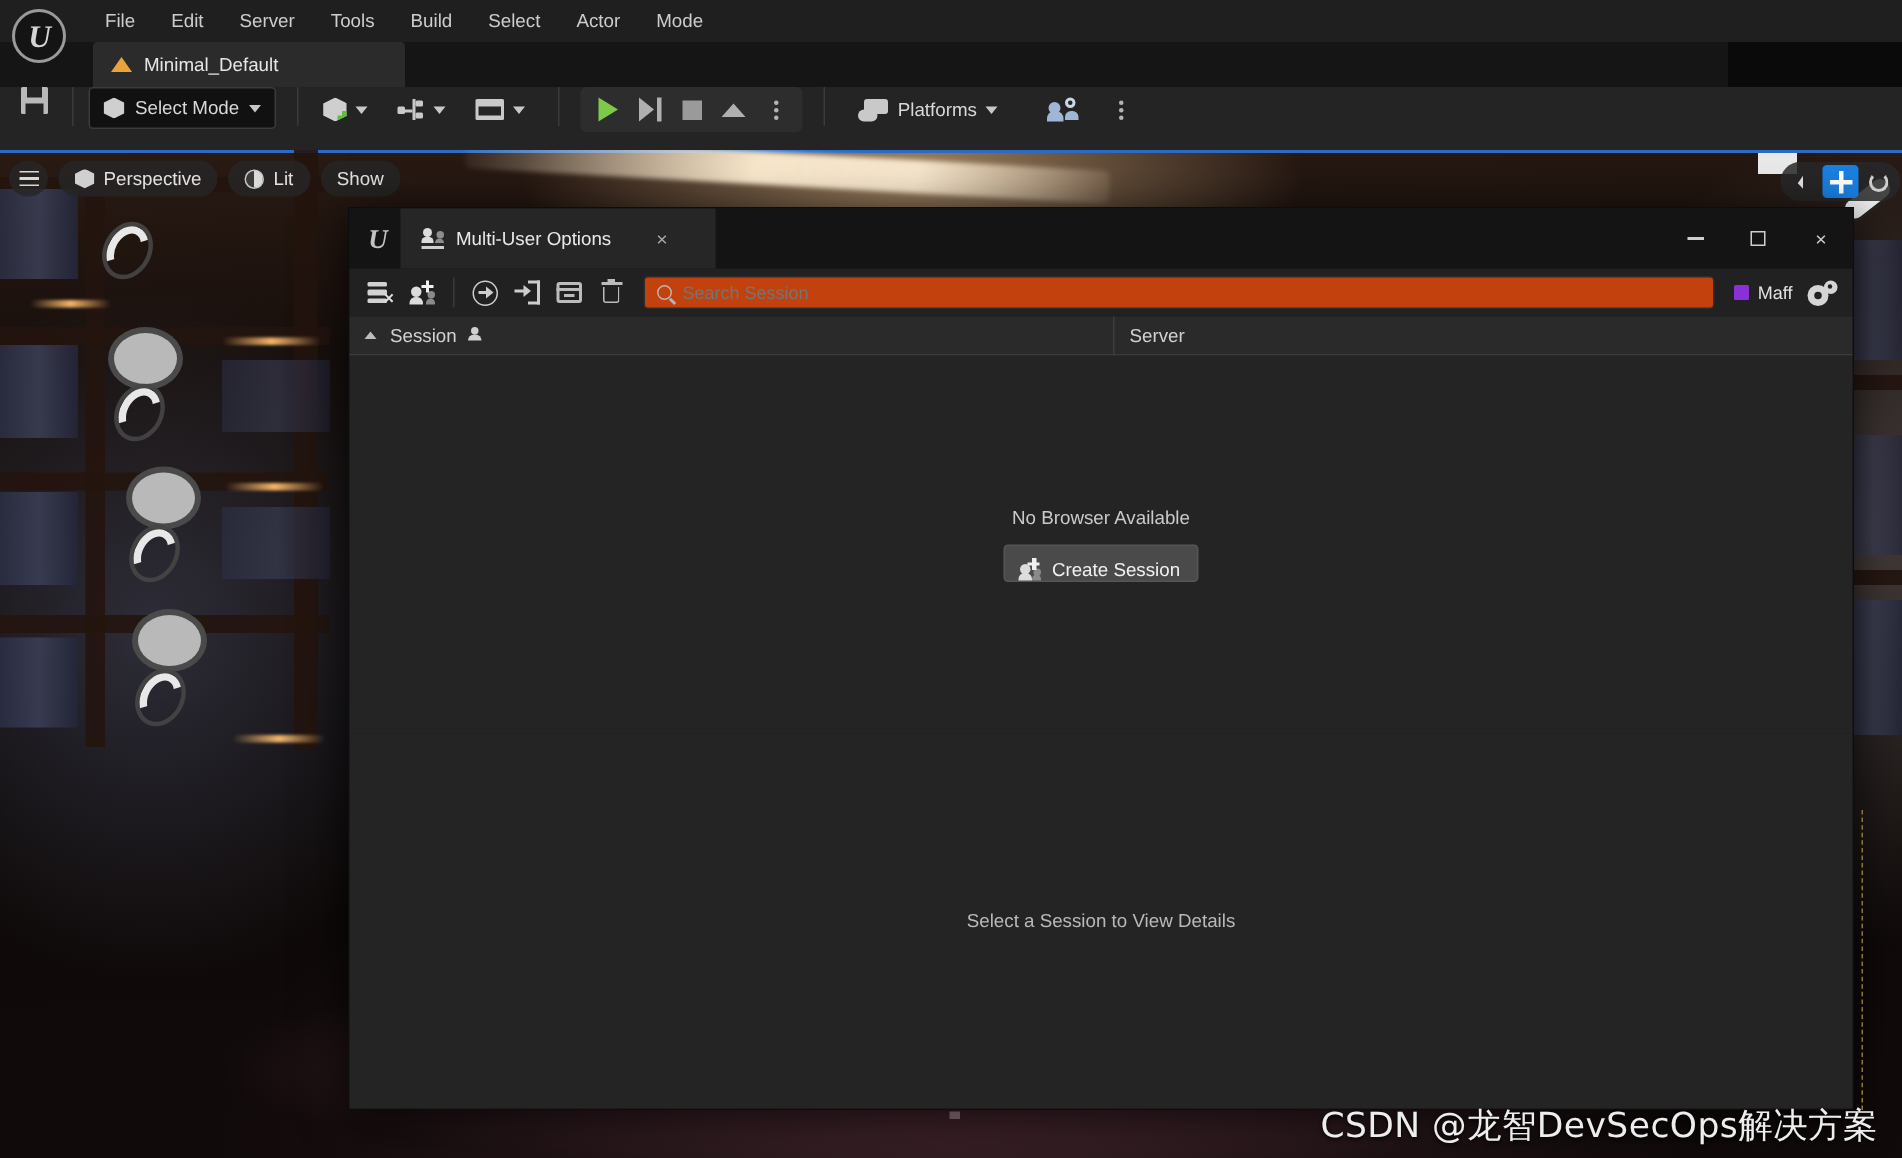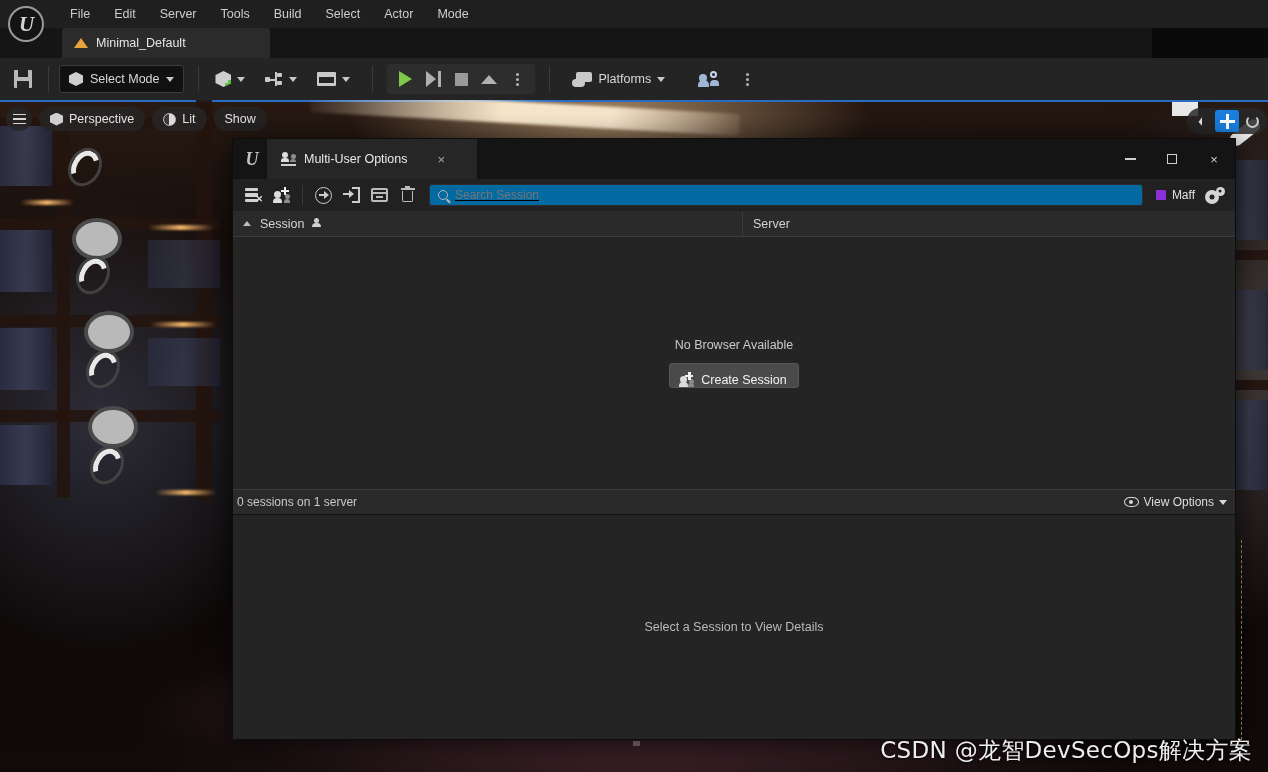--- a/index.html
+++ b/index.html
@@ -49,21 +49,21 @@
   .lvl-icon { width: 14px; height: 12px; position: relative; }
   .lvl-icon::before {
     content: ""; position: absolute; left: 0; bottom: 1px;
     border-left: 7px solid transparent; border-right: 7px solid transparent;
     border-bottom: 10px solid #e8a33d;
   }
 
   
   .maintoolbar {
     position: absolute; left: 0; top: 58px; width: 1268px; height: 42px;
-    background: #242424; display: flex; align-items: center;
+    background: #242424; display: flex; align-items: flex-start;
   }
   .tb-sep {
     width: 1px; height: 26px; background: #3a3a3a; margin: 0 6px;
   }
   .save-icon {
     width: 18px; height: 18px; margin-left: 14px; margin-right: 10px;
     background: #b9b9b9; position: relative; border-radius: 1px;
   }
   .save-icon::before {
     content: ""; position: absolute; left: 4px; top: 0; width: 10px; height: 7px;
@@ -425,23 +425,23 @@
     position: absolute; left: 4.5px; top: -1px; width: 5px; height: 2px;
     background: #bcbcbc;
   }
   .ico-trash .can {
     position: absolute; left: 1.5px; top: 4px; width: 11px; height: 11px;
     border: 1.6px solid #bcbcbc; border-top: none;
     border-radius: 0 0 2px 2px;
   }
 
   .mu-search {
-    flex: 1; height: 22px; background: #0369a1; border: 1px solid #2d2d2d;
+    flex: 1; height: 22px; background: #c2410c; border: 1px solid #2d2d2d;
     border-radius: 3px; display: flex; align-items: center; gap: 7px;
-    padding: 0 8px; margin: 0 6px; text-decoration: underline;
+    padding: 0 8px; margin: 0 6px;
   }
   .srch-ico {
     width: 10px; height: 10px; border: 1.6px solid #b6b6b6; border-radius: 50%;
     position: relative; flex: none;
   }
   .srch-ico::after {
     content: ""; position: absolute; right: -4px; bottom: -3px;
     width: 5px; height: 1.6px; background: #b6b6b6; transform: rotate(45deg);
   }
   .mu-search input {
@@ -843,28 +843,20 @@
           <span class="hd"></span>
             <span class="bd"></span>
             <span class="hd2"></span>
             <span class="bd2"></span>
             <span class="pl"></span>
         </span>
         <span>Create Session</span>
       </div>
     </div>
 
-    <div class="mu-status">
-      <div class="status-txt">0 sessions on 1 server</div>
-      <div class="view-opts">
-        <span class="eye-ico"></span>
-        <span>View Options</span>
-        <span class="caret-sm"></span>
-      </div>
-    </div>
 
     <div class="mu-details">
       <div class="details-txt">Select a Session to View Details</div>
     </div>
   </div>
 
   <div class="resize-nub"></div>
 
   <div class="watermark">CSDN @龙智DevSecOps解决方案</div>
 </div>

